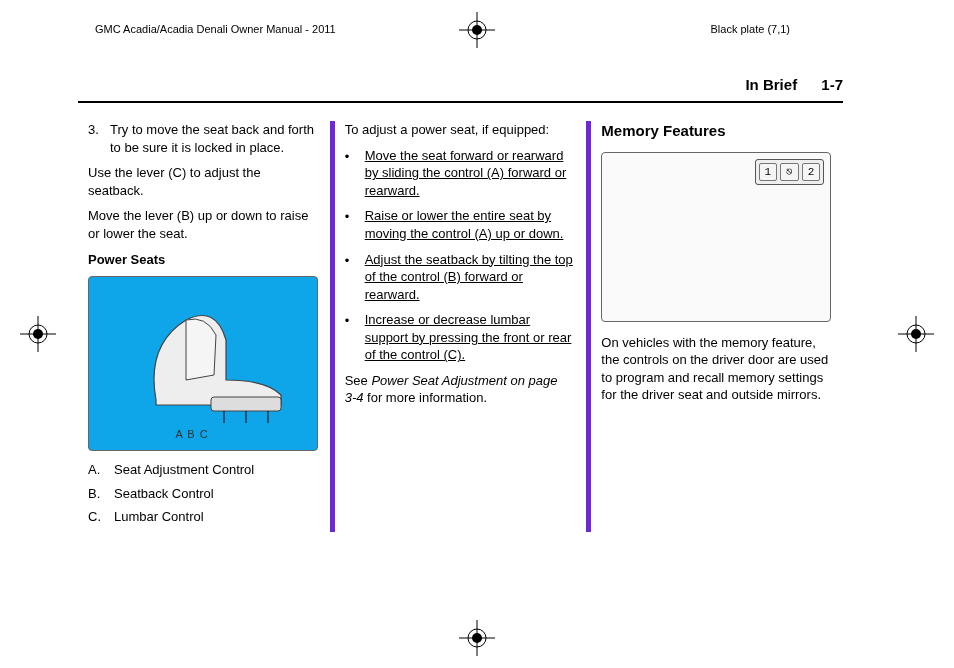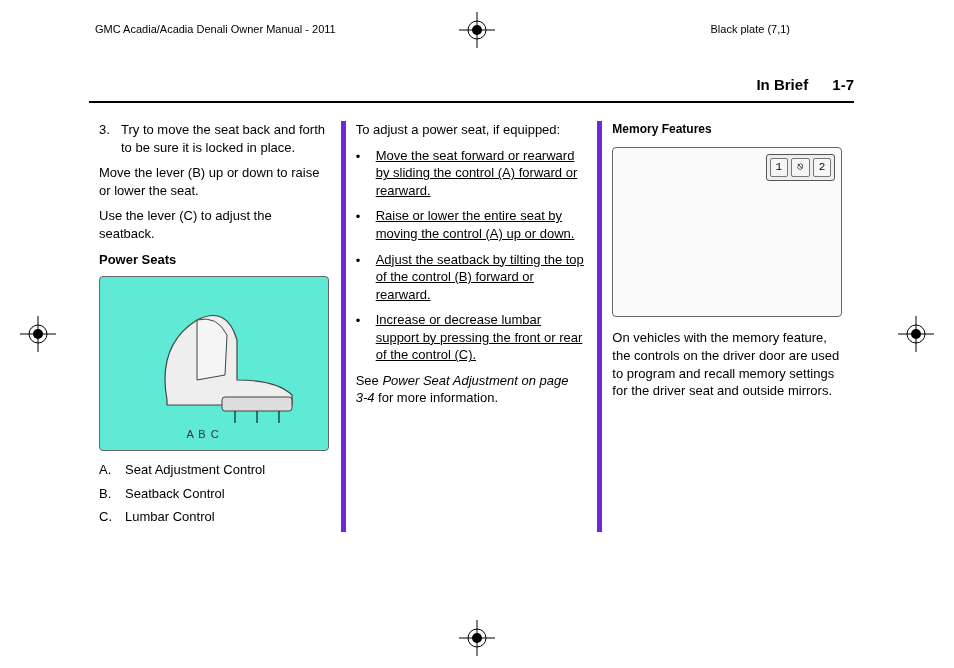--- a/index.html
+++ b/index.html
@@ -45,21 +45,21 @@
   .regmark-right {
     position: absolute;
     right: 20px;
     top: 50%;
     transform: translateY(-50%);
   }
   .regmark svg { display:block; }
 
   .page {
     position: absolute;
-    left: 89px;
+    left: 78px;
     top: 75px;
     width: 765px;
   }
   .running-head {
     text-align: right;
     font-size: 15px;
     padding-bottom: 6px;
     border-bottom: 2px solid #000;
     margin-bottom: 18px;
   }
@@ -79,33 +79,33 @@
   .col p, .col li { margin-bottom: 8px; }
   ol.numstart { list-style: none; padding-left: 0; }
   ol.numstart li { display:flex; }
   ol.numstart li .n { width: 22px; flex:0 0 22px; }
   ol.numstart li .t { flex:1; }
   .lettered { list-style:none; padding:0; margin-top:6px;}
   .lettered li { display:flex; margin-bottom:6px;}
   .lettered li .n { width:26px; flex:0 0 26px;}
   .sub { font-weight:700; margin-top:0; margin-bottom:8px;}
   em.ref { font-style: italic; }
-  .h2 { font-size:12px; font-weight:700; margin-bottom:10px;}
+  .h2 { font-size:15px; font-weight:700; margin-bottom:10px;}
   ul.bul { list-style:none; padding:0;}
   ul.bul > li { display:flex; margin-bottom:8px;}
   ul.bul > li .dot { width:20px; flex:0 0 20px; font-size:13px; line-height:1; padding-top:3px;}
   ul.bul > li .body { flex:1;text-decoration:underline;}
   ul.bul > li .body .seep { margin-top:6px;}
   .figure {
     width: 230px;
     height: 175px;
     border: 1px solid #666;
     border-radius: 4px;
     margin: 4px 0 10px 0;
-    background: #5eead4;
+    background: #0ea5e9;
     display:flex; align-items:center; justify-content:center;padding-left:25px;
   }
   .figure2 {
     width: 230px;
     height: 170px;
     border: 1px solid #666;
     border-radius: 4px;
     margin: 0 0 12px 0;
     background: #fafafa;
     display:flex; align-items:flex-start; justify-content:flex-end;
@@ -168,22 +168,22 @@
 
   <div class="cols">
 
     <div class="col">
       <ol class="numstart">
         <li>
           <span class="n">3.</span>
           <span class="t">Try to move the seat back and forth to be sure it is locked in place.</span>
         </li>
       </ol>
+      <p>Use the lever (C) to adjust the seatback.</p>
       <p>Move the lever (B) up or down to raise or lower the seat.</p>
-      <p>Use the lever (C) to adjust the seatback.</p>
       <p class="sub">Power Seats</p>
 
       <div class="figure">
         <div class="seatfig">
           <svg width="200" height="140" viewBox="0 0 200 140">
             <path d="M40 115 Q30 60 70 35 Q100 20 110 55 L110 95 Q150 95 165 110 L165 120 L40 120 Z" fill="#eee" stroke="#444" stroke-width="1.2"></path>
             <path d="M70 35 Q90 30 100 50 L98 90 L70 95 Z" fill="#f5f5f5" stroke="#444"></path>
             <rect x="95" y="112" width="70" height="14" rx="3" fill="#ddd" stroke="#444"></rect>
             <line x1="108" y1="126" x2="108" y2="138" stroke="#000"></line>
             <line x1="130" y1="126" x2="130" y2="138" stroke="#000"></line>

